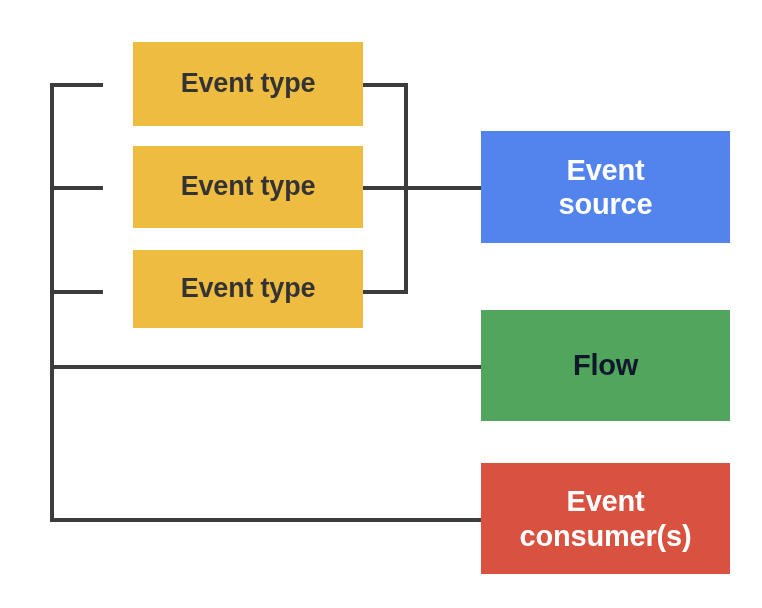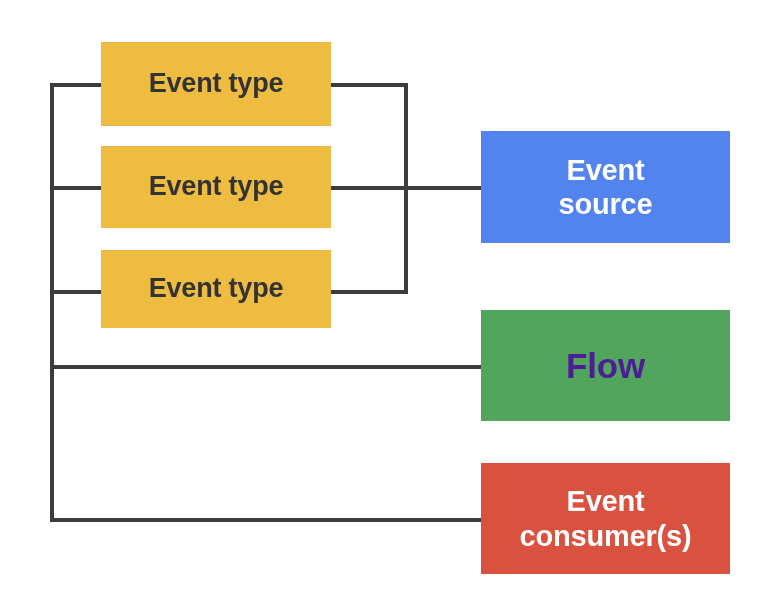--- a/index.html
+++ b/index.html
@@ -36,31 +36,32 @@
   }
   .node-label {
     display: block;
     white-space: pre-line;
   }
   .node-event-type {
     background: #efbc42;
     color: #333333;
     font-size: 27px;
     font-weight: bold;
+    margin-left: 32px;
   }
   .node-event-source {
     background: #5384ed;
     color: #ffffff;
     font-size: 29px;
     font-weight: bold;
   }
   .node-flow {
     background: #51a55c;
-    color: #4c1d95;
-    font-size: 35px;
+    color: #0f172a;
+    font-size: 29px;
     font-weight: bold;
     text-align: right;
   }
   .node-event-consumer {
     background: #d9513f;
     color: #ffffff;
     font-size: 29px;
     font-weight: bold;
   }
 </style>

